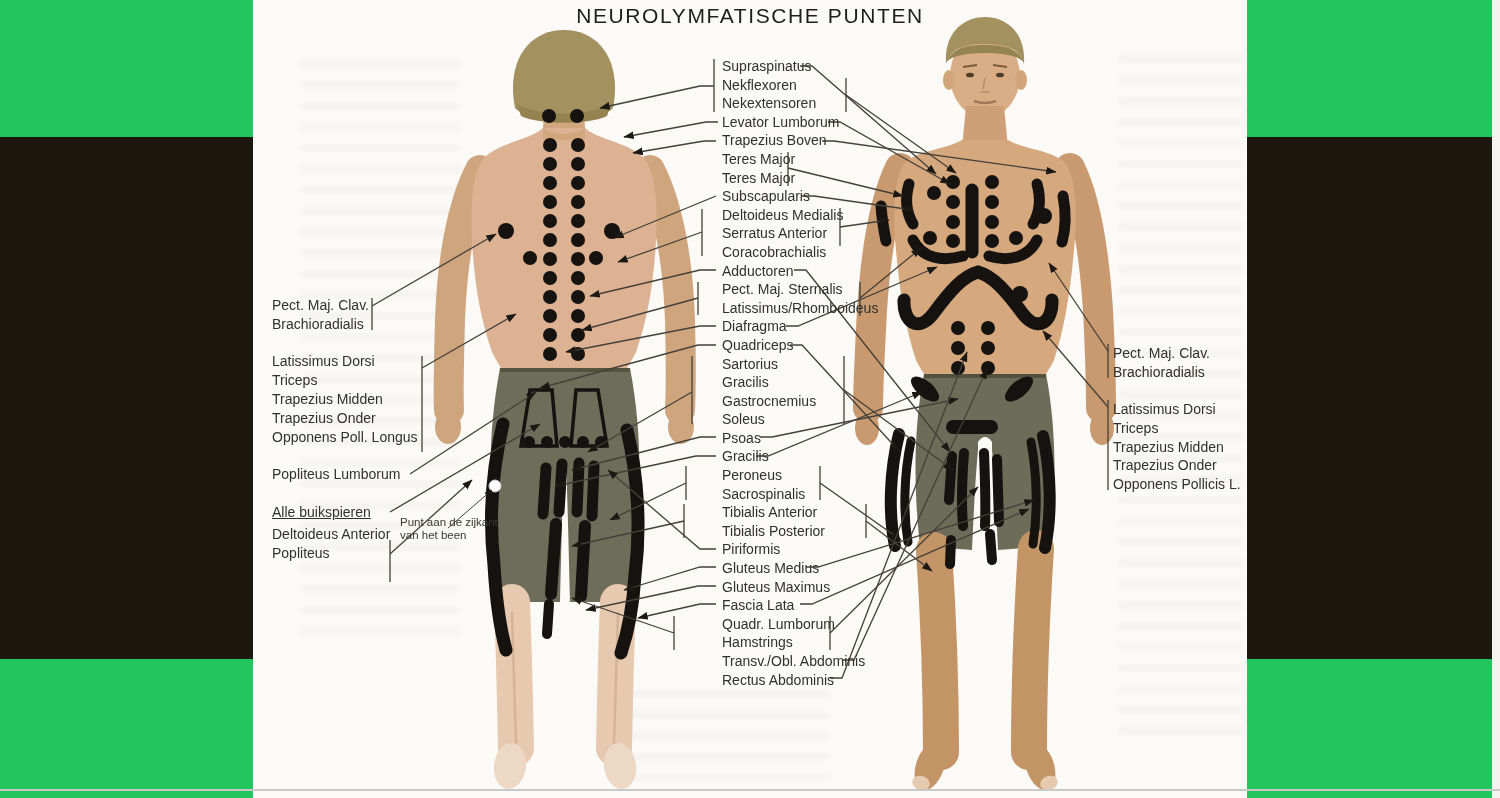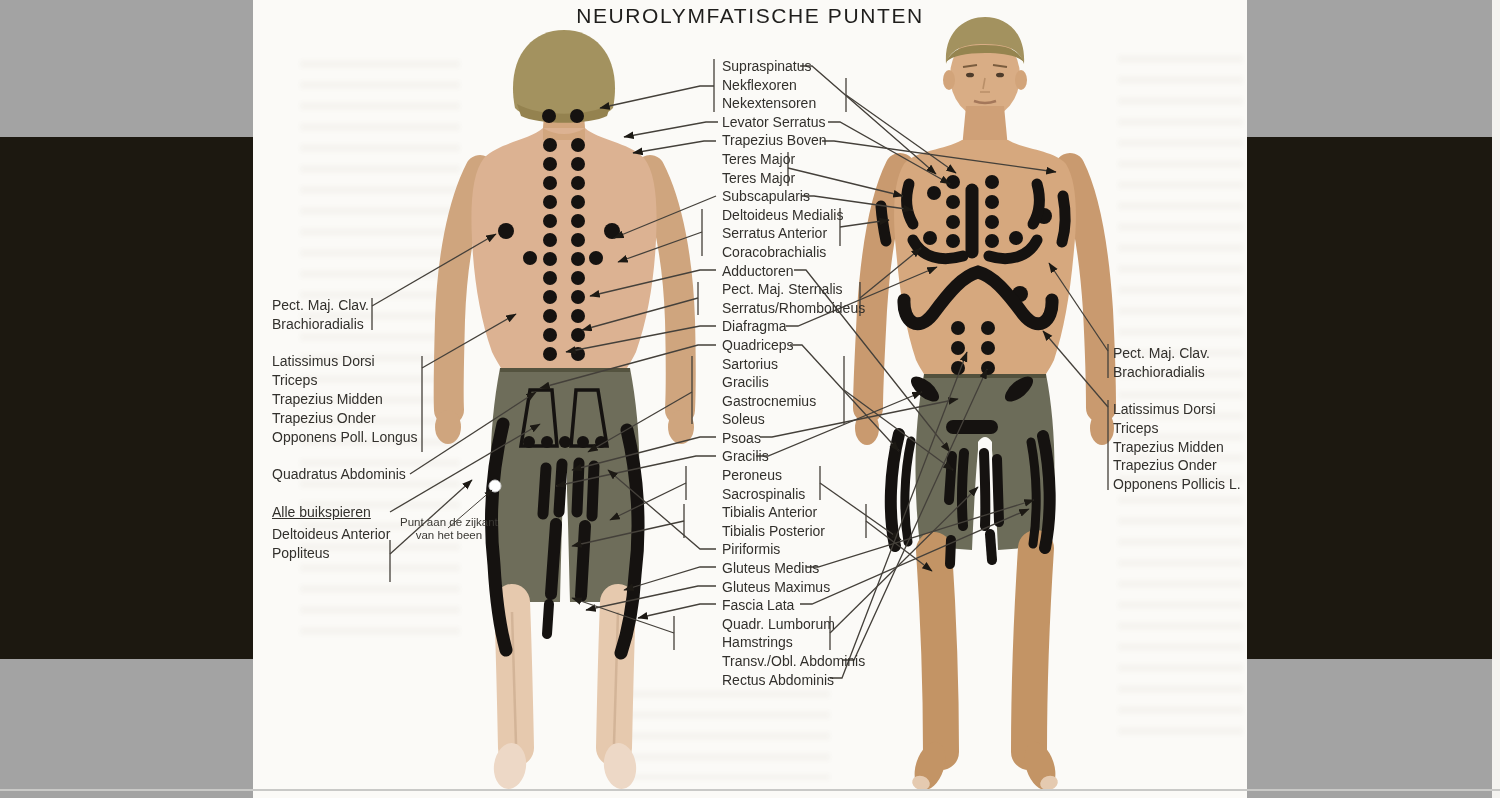--- a/index.html
+++ b/index.html
@@ -1,32 +1,32 @@
 <!DOCTYPE html>
 <html><head>
 <meta charset="utf-8">
 <style>
   html,body{margin:0;padding:0;background:#ffffff;}
-  .stage{position:relative;width:1500px;height:798px;overflow:hidden;background:#a3a3a3;
+  .stage{position:relative;width:1500px;height:798px;overflow:hidden;background:#22c55e;
          font-family:"Liberation Sans","DejaVu Sans",sans-serif;}
   .page{position:absolute;left:253px;top:0;width:994px;height:798px;background:#fbfaf7;}
   .band{position:absolute;top:137px;height:522px;background:#1c1810;}
   .band.left{left:0;width:253px;}
   .band.right{left:1247px;width:245px;}
   .edge-strip{position:absolute;left:1492px;top:0;width:8px;height:798px;background:#f4f3f0;}
   .bottom-rule{position:absolute;left:0;top:789px;width:1500px;height:2px;background:#c9c9c7;}
   .title{position:absolute;left:253px;top:4px;width:994px;text-align:center;
          font-size:21px;letter-spacing:1.6px;color:#1f1e1c;font-weight:500;}
   .art{position:absolute;left:0;top:0;}
   .lblcol{position:absolute;color:#32302c;}
   .lb{white-space:nowrap;font-size:14px;}
   .c-col .lb{height:18.6px;line-height:18.6px;}
   .l19 .lb{height:19px;line-height:19px;}
   .l188 .lb{height:18.8px;line-height:18.8px;}
-  .note{position:absolute;left:400px;top:516px;font-size:11.5px;line-height:13px;color:#3a3833;text-align:center;}
+  .note{position:absolute;left:400px;top:516px;font-size:11.5px;line-height:13px;color:#3a3833;}
   .ghost{position:absolute;pointer-events:none;opacity:.30;filter:blur(2px);
          background:repeating-linear-gradient(180deg,rgba(125,115,82,.14) 0 8px,rgba(0,0,0,0) 8px 21px);}
 </style>
 </head>
 <body>
 
 <div class="stage">
 
   <div class="page"></div>
   <div class="band left"></div>
@@ -238,31 +238,31 @@
       <path d="M830,678 L842,678 L967,352" marker-end="url(#ah)"></path>
       <path d="M1108,351 L1049,263" marker-end="url(#ah)"></path>
       <path d="M1108,407 L1043,331" marker-end="url(#ah)"></path>
     </g>
   </svg>
 
   <div class="lblcol c-col" style="left:722px;top:57px;">
     <div class="lb">Supraspinatus</div>
     <div class="lb">Nekflexoren</div>
     <div class="lb">Nekextensoren</div>
-    <div class="lb">Levator Serratus</div>
+    <div class="lb">Levator Lumborum</div>
     <div class="lb">Trapezius Boven</div>
     <div class="lb">Teres Major</div>
     <div class="lb">Teres Major</div>
     <div class="lb">Subscapularis</div>
     <div class="lb">Deltoideus Medialis</div>
     <div class="lb">Serratus Anterior</div>
     <div class="lb">Coracobrachialis</div>
     <div class="lb">Adductoren</div>
     <div class="lb">Pect. Maj. Sternalis</div>
-    <div class="lb">Serratus/Rhomboideus</div>
+    <div class="lb">Latissimus/Rhomboideus</div>
     <div class="lb">Diafragma</div>
     <div class="lb">Quadriceps</div>
     <div class="lb">Sartorius</div>
     <div class="lb">Gracilis</div>
     <div class="lb">Gastrocnemius</div>
     <div class="lb">Soleus</div>
     <div class="lb">Psoas</div>
     <div class="lb">Gracilis</div>
     <div class="lb">Peroneus</div>
     <div class="lb">Sacrospinalis</div>
@@ -285,21 +285,21 @@
 
   <div class="lblcol l19" style="left:272px;top:352px;">
     <div class="lb">Latissimus Dorsi</div>
     <div class="lb">Triceps</div>
     <div class="lb">Trapezius Midden</div>
     <div class="lb">Trapezius Onder</div>
     <div class="lb">Opponens Poll. Longus</div>
   </div>
 
   <div class="lblcol l19" style="left:272px;top:465px;">
-    <div class="lb">Quadratus Abdominis</div>
+    <div class="lb">Popliteus Lumborum</div>
   </div>
 
   <div class="lblcol l19" style="left:272px;top:503px;text-decoration:underline;">
     <div class="lb">Alle buikspieren</div>
   </div>
 
   <div class="note">
     <div>Punt aan de zijkant</div>
     <div>van het been</div>
   </div>

